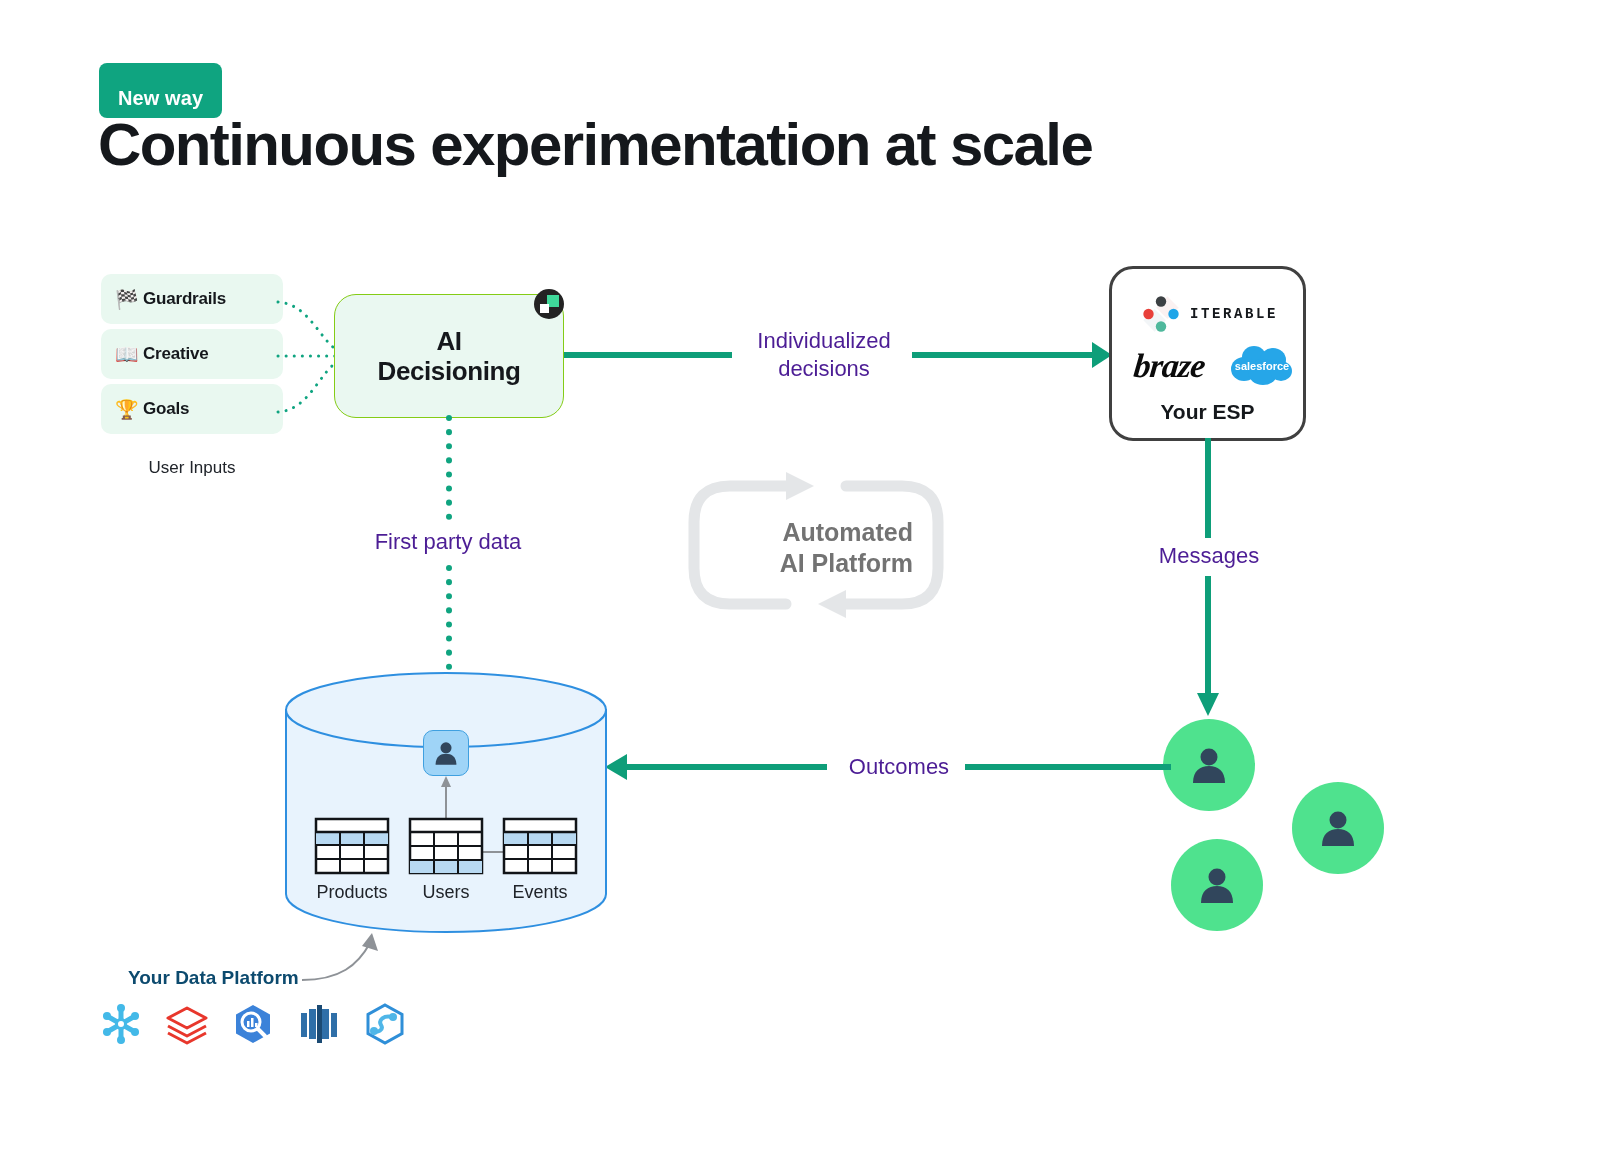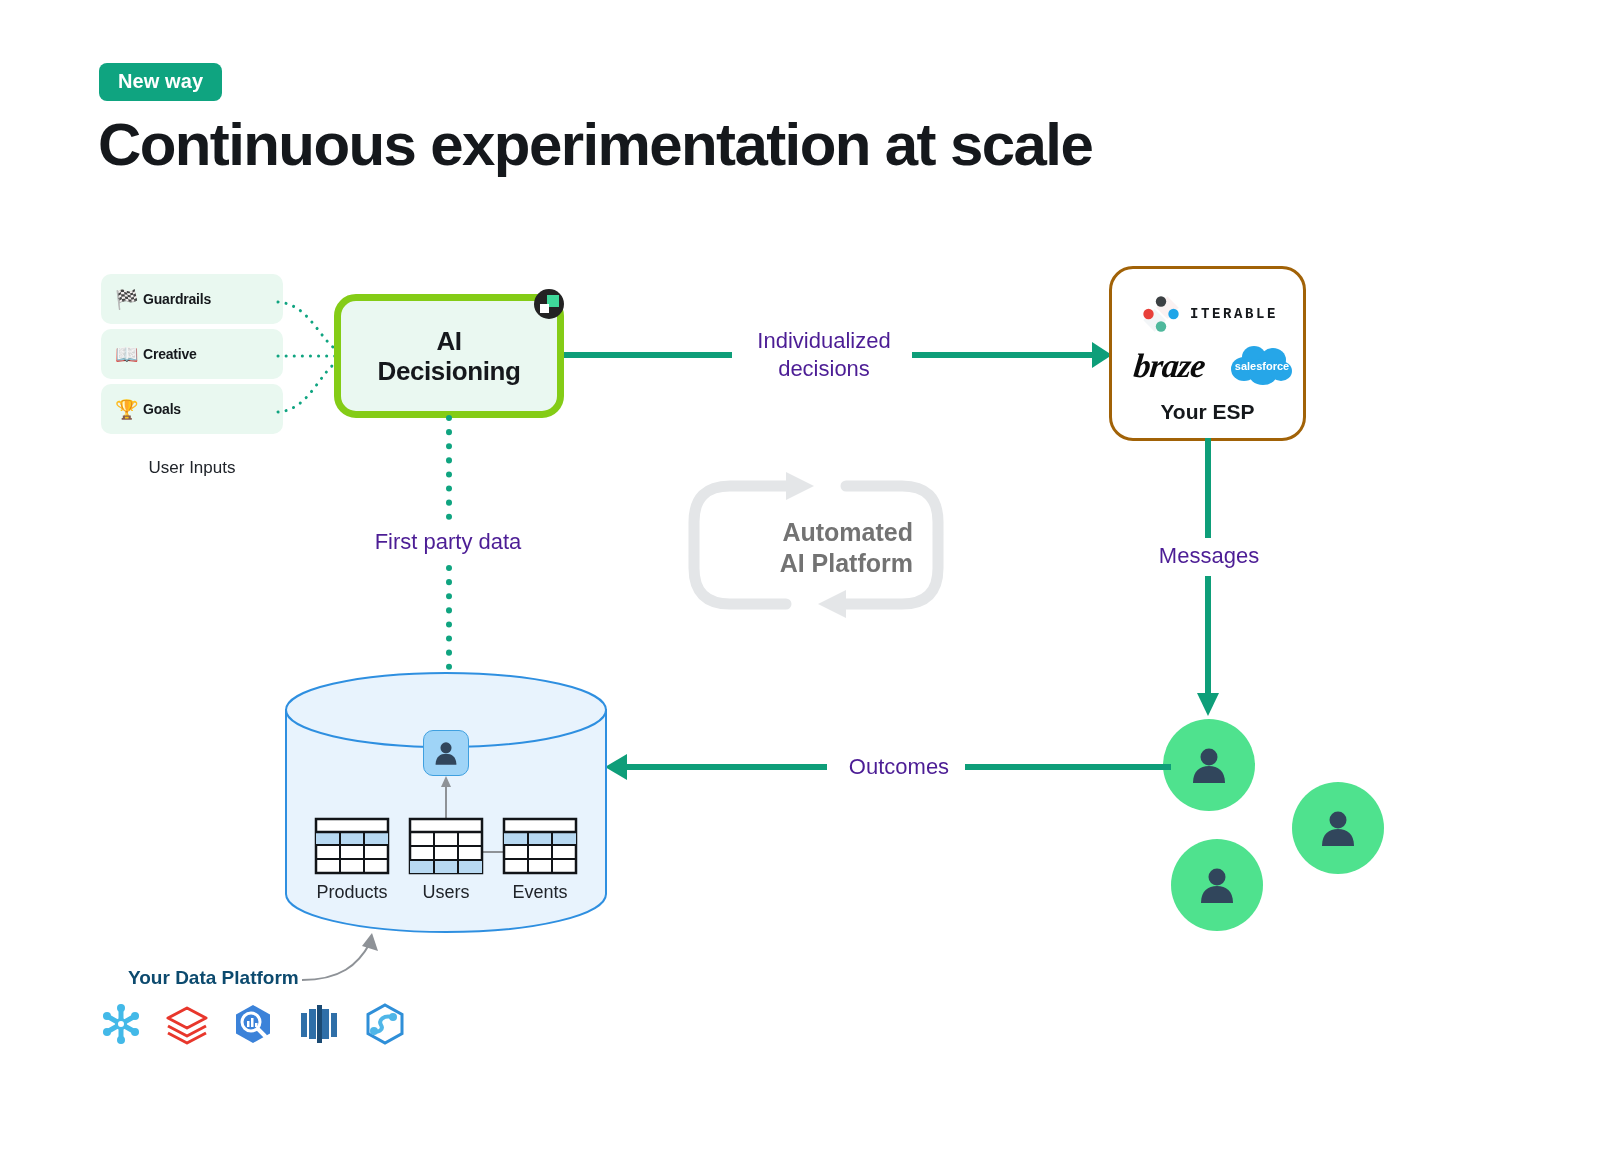--- a/index.html
+++ b/index.html
@@ -14,21 +14,21 @@
     color: #111418;
   }
   .canvas { position: absolute; inset: 0; }
 
   
   .badge-newway {
     position: absolute; left: 99px; top: 63px;
     background: #0FA480;
     color: #ffffff;
     font-size: 20px; font-weight: bold;
-    padding: 8px 19px 10px 19px;
+    padding: 25px 19px 10px 19px;
     border-radius: 8px;
     letter-spacing: .1px;
     line-height: 1;
   }
   .page-title {
     position: absolute; left: 98px; top: 110px;
     font-size: 60px; font-weight: bold;
     letter-spacing: -1.6px;
     color: #15181C;
     white-space: nowrap;
@@ -39,32 +39,32 @@
   .input-chip {
     height: 50px;
     background: #E9F8F0;
     border-radius: 10px;
     display: flex; align-items: center;
     padding-left: 14px;
     margin-bottom: 5px;
     box-sizing: border-box;
   }
   .input-chip .emoji { font-size: 19px; width: 28px; line-height: 1; }
-  .input-chip .lbl { font-size: 14px; font-weight: bold; color: #15181C; letter-spacing: -.2px; }
+  .input-chip .lbl { font-size: 17px; font-weight: bold; color: #15181C; letter-spacing: -.2px; }
   .inputs-caption {
     position: absolute; left: 101px; top: 458px; width: 182px;
     text-align: center; font-size: 17px; color: #20242A;
   }
 
   
   .ai-box {
     position: absolute; left: 334px; top: 294px;
     width: 230px; height: 124px;
     background: #EAF8F1;
-    border: 7px solid #84cc16;
+    border: 1px solid #84cc16;
     border-radius: 22px;
     box-sizing: border-box;
     display: flex; align-items: center; justify-content: center;
   }
   .ai-box .txt {
     font-size: 26px; font-weight: bold; text-align: center;
     line-height: 1.16; letter-spacing: -.4px; color: #15181C;
   }
   .ai-badge {
     position: absolute; left: 534px; top: 289px;
@@ -78,21 +78,21 @@
   .ai-badge .sq-white {
     position: absolute; left: 6px; top: 15px; width: 9px; height: 9px;
     background: #ffffff;
   }
 
   
   .esp-box {
     position: absolute; left: 1109px; top: 266px;
     width: 197px; height: 175px;
     background: #ffffff;
-    border: 3px solid #a16207;
+    border: 3px solid #404040;
     border-radius: 24px;
     box-sizing: border-box;
   }
   .esp-row1 { position: absolute; left: 30px; top: 26px; display: flex; align-items: center; gap: 10px; }
   .iterable-word {
     font-family: "Liberation Mono", monospace;
     font-size: 14px; font-weight: bold; letter-spacing: 2.6px; color: #15181C;
   }
   .braze-word {
     position: absolute; left: 22px; top: 78px;

